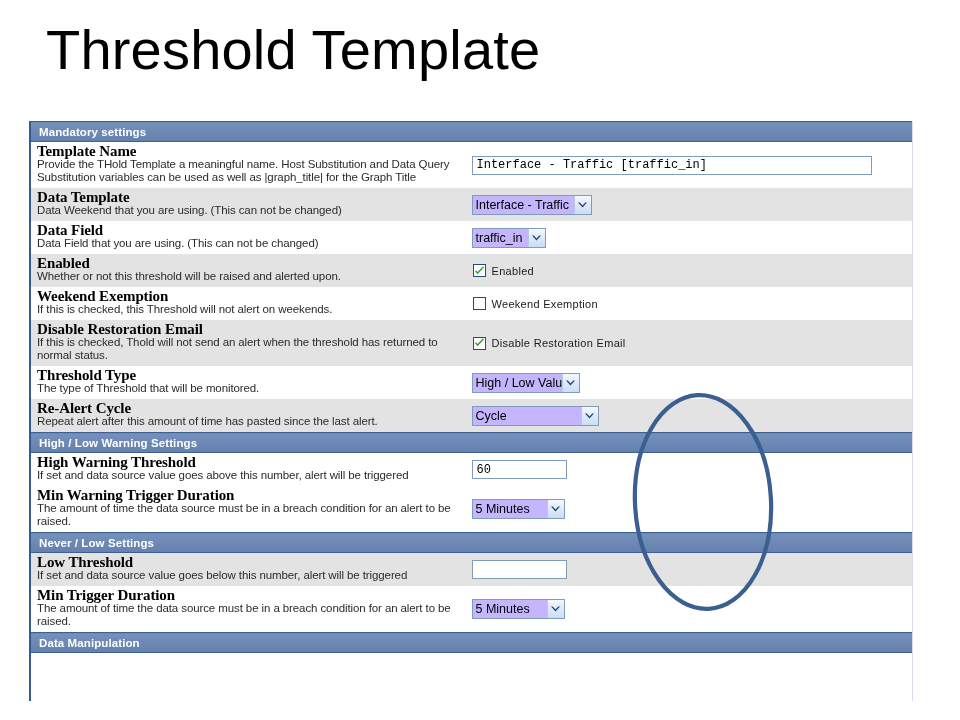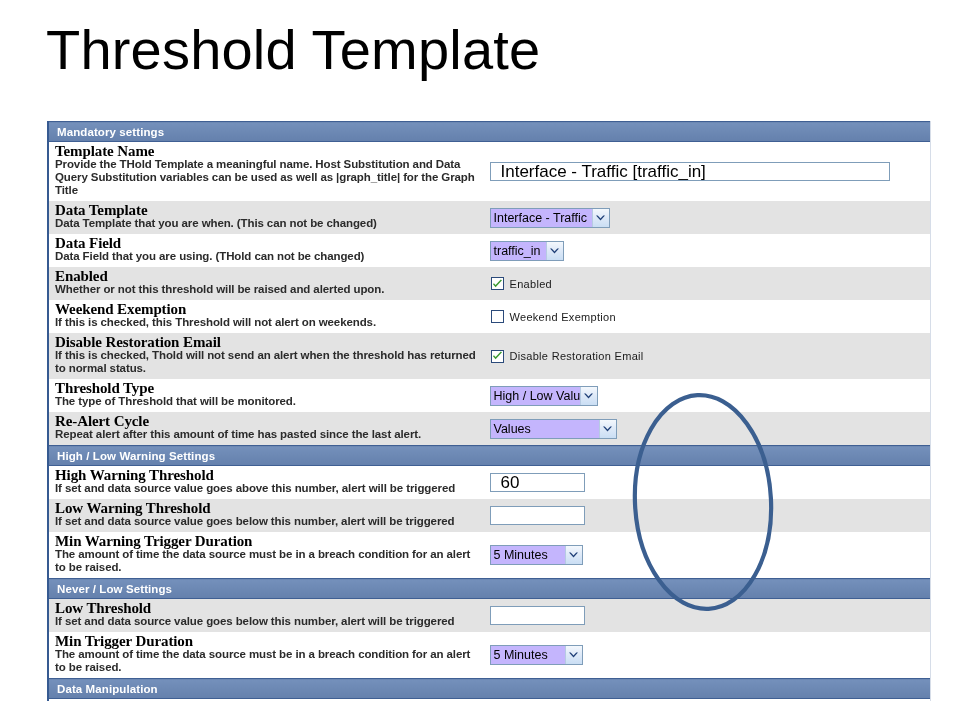--- a/index.html
+++ b/index.html
@@ -35,21 +35,20 @@
     position: absolute;
     left: 29px;
     top: 121px;
     width: 881px;
     height: 580px;
     overflow: hidden;
     border-left: 2px solid #365a91;
     border-right: 1px solid #d6dde8;
     background: #ffffff;
     font-size: 11px;
-    margin-left: 18px;
   }
 
   table.form {
     border-collapse: collapse;
     width: 100%;
     table-layout: fixed;
   }
 
   tr.section-head > td {
     background: #6a87b4;
@@ -82,38 +81,38 @@
   .lbl-title {
     font-weight: bold;
     color: #000000;
     font-size: 15px;
     line-height: 13px;
     display: block;
     letter-spacing: -0.1px;
     font-family: Liberation Serif, serif;
   }
   .lbl-desc {
-    font-weight: bold;
+    font-weight: normal;
     color: #2b2b2b;
     font-size: 11.5px;
     line-height: 13px;
     display: block;
     letter-spacing: -0.1px;
   }
 
   
   .txt {
     box-sizing: border-box;
     height: 19px;
     border: 1px solid #7f9db9;
     background: #ffffff;
     color: #000000;
-    font-family: Liberation Sans, sans-serif;
-    font-size: 17px;
-    padding: 1px 10px;
+    font-family: Liberation Mono, monospace;
+    font-size: 12px;
+    padding: 1px 4px;
     outline: none;
     vertical-align: middle;
   }
   .txt-wide  { width: 400px; }   
   .txt-num   { width: 95px; }
 
   .sel {
     display: inline-flex;
     align-items: flex-start;
     box-sizing: border-box;
@@ -201,35 +200,35 @@
         <tr class="row-odd">
           <td class="label-cell">
             <span class="lbl-title">Template Name</span>
             <span class="lbl-desc">Provide the THold Template a meaningful name. Host Substitution and Data Query Substitution variables can be used as well as |graph_title| for the Graph Title</span>
           </td>
           <td class="field-cell"><input type="text" class="txt txt-wide" value="Interface - Traffic [traffic_in]" style=""></td>
         </tr>
         <tr class="row-even">
           <td class="label-cell">
             <span class="lbl-title">Data Template</span>
-            <span class="lbl-desc">Data Template that you are when. (This can not be changed)</span>
+            <span class="lbl-desc">Data Weekend that you are using. (This can not be changed)</span>
           </td>
           <td class="field-cell"><div class="sel sel-dt">
               <span class="sel-text">Interface - Traffic</span>
               <span class="sel-btn">
                 <svg width="11" height="8" viewBox="0 0 11 8" aria-hidden="true">
                   <path d="M1 1.6 L5.5 6.4 L10 1.6 L8.3 1.6 L5.5 4.6 L2.7 1.6 Z" fill="#1f3f77"></path>
                 </svg>
               </span>
             </div></td>
         </tr>
         <tr class="row-odd">
           <td class="label-cell">
             <span class="lbl-title">Data Field</span>
-            <span class="lbl-desc">Data Field that you are using. (THold can not be changed)</span>
+            <span class="lbl-desc">Data Field that you are using. (This can not be changed)</span>
           </td>
           <td class="field-cell"><div class="sel sel-df">
               <span class="sel-text">traffic_in</span>
               <span class="sel-btn">
                 <svg width="11" height="8" viewBox="0 0 11 8" aria-hidden="true">
                   <path d="M1 1.6 L5.5 6.4 L10 1.6 L8.3 1.6 L5.5 4.6 L2.7 1.6 Z" fill="#1f3f77"></path>
                 </svg>
               </span>
             </div></td>
         </tr>
@@ -290,44 +289,37 @@
                 </svg>
               </span>
             </div></td>
         </tr>
         <tr class="row-even">
           <td class="label-cell">
             <span class="lbl-title">Re-Alert Cycle</span>
             <span class="lbl-desc">Repeat alert after this amount of time has pasted since the last alert.</span>
           </td>
           <td class="field-cell"><div class="sel sel-rac">
-              <span class="sel-text">Values</span>
+              <span class="sel-text">Cycle</span>
               <span class="sel-btn">
                 <svg width="11" height="8" viewBox="0 0 11 8" aria-hidden="true">
                   <path d="M1 1.6 L5.5 6.4 L10 1.6 L8.3 1.6 L5.5 4.6 L2.7 1.6 Z" fill="#1f3f77"></path>
                 </svg>
               </span>
             </div></td>
         </tr>
         <tr class="section-head">
           <td colspan="2">High / Low Warning Settings</td>
         </tr>
         <tr class="row-odd">
           <td class="label-cell">
             <span class="lbl-title">High Warning Threshold</span>
             <span class="lbl-desc">If set and data source value goes above this number, alert will be triggered</span>
           </td>
           <td class="field-cell"><input type="text" class="txt txt-num" value="60" style=""></td>
-        </tr>
-        <tr class="row-even">
-          <td class="label-cell">
-            <span class="lbl-title">Low Warning Threshold</span>
-            <span class="lbl-desc">If set and data source value goes below this number, alert will be triggered</span>
-          </td>
-          <td class="field-cell"><input type="text" class="txt txt-num" value="" style=""></td>
         </tr>
         <tr class="row-odd">
           <td class="label-cell">
             <span class="lbl-title">Min Warning Trigger Duration</span>
             <span class="lbl-desc">The amount of time the data source must be in a breach condition for an alert to be raised.</span>
           </td>
           <td class="field-cell"><div class="sel sel-dur">
               <span class="sel-text">5 Minutes</span>
               <span class="sel-btn">
                 <svg width="11" height="8" viewBox="0 0 11 8" aria-hidden="true">

